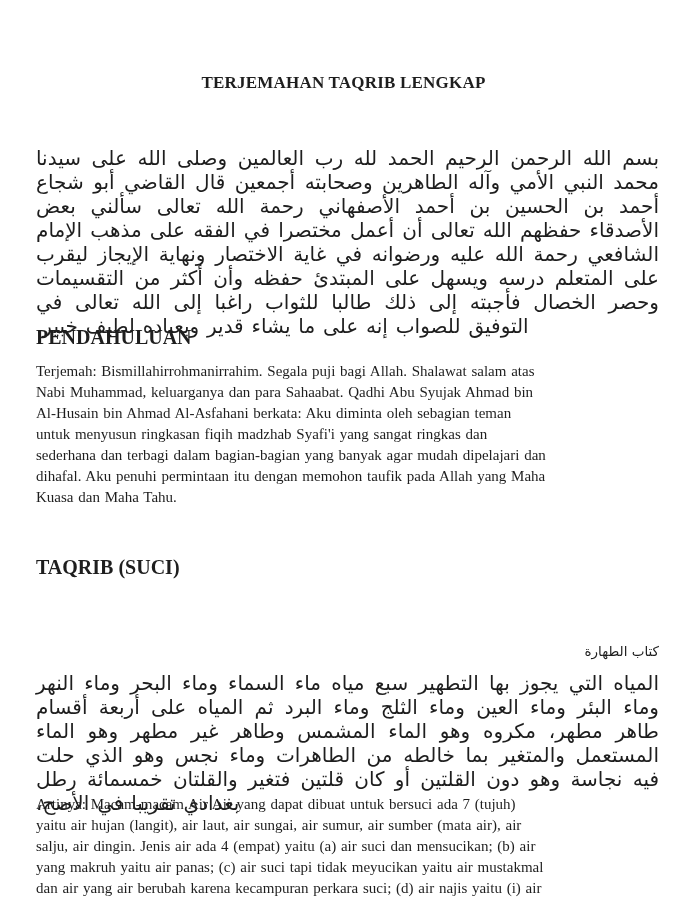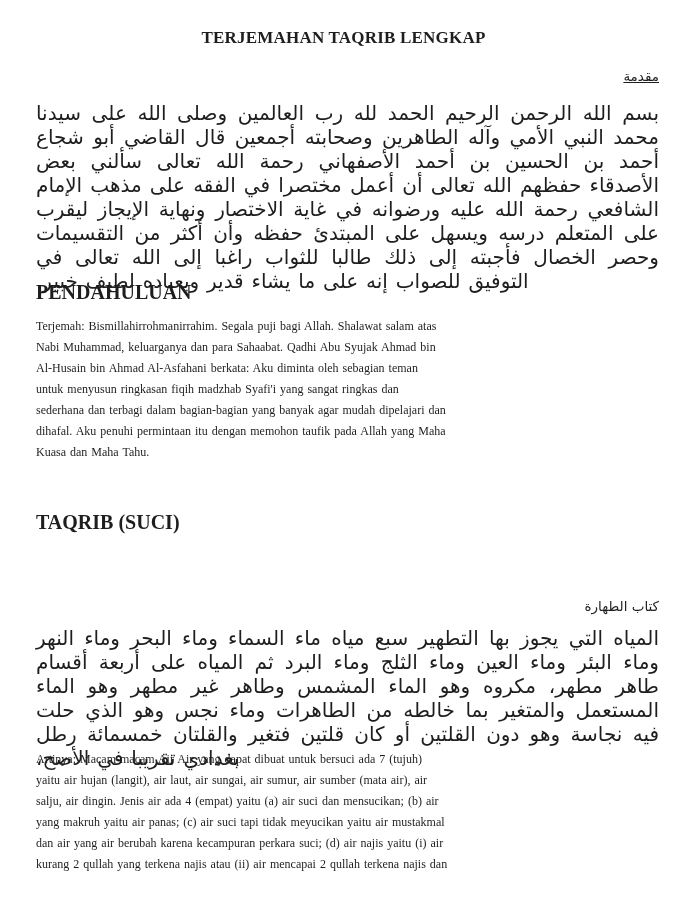--- a/index.html
+++ b/index.html
@@ -13,20 +13,21 @@
     overflow: hidden;
     font-family: "Liberation Serif", serif;
     color: #1e1e1e;
     -webkit-font-smoothing: antialiased;
   }
   .page {
     position: relative;
     width: 687px;
     height: 676px;
     background: #ffffff;
+    margin-top: 45px;
   }
   .abs {
     position: absolute;
     left: 36px;
     right: 28px;
   }
   .title {
     top: 28px;
     left: 0;
     right: 0;
@@ -65,37 +66,36 @@
   .arabic2 { top: 626px; }
   .heading {
     margin: 0;
     font-size: 20px;
     font-weight: bold;
     font-family: "Liberation Serif", serif;
   }
   .pend { top: 281px; }
   .tah  { top: 511px; }
   .para {
-    font-size: 12px;
+    font-size: 15px;
     line-height: 21px;
     white-space: pre-line;
     word-spacing: 1px;
     text-align: left;
   }
   .p1 { top: 316px; }
   .p2 { top: 749px; }
 </style>
 </head>
 <body>
 
 <div class="page">
 
   <h1 class="abs title">TERJEMAHAN TAQRIB LENGKAP</h1>
 
-  <div class="abs ar ar-heading muq">مقدمة</div>
 
   <div class="abs ar ar-para arabic1">بسم الله الرحمن الرحيم الحمد لله رب العالمين وصلى الله على سيدنا محمد النبي الأمي وآله الطاهرين وصحابته أجمعين قال القاضي أبو شجاع أحمد بن الحسين بن أحمد الأصفهاني رحمة الله تعالى سألني بعض الأصدقاء حفظهم الله تعالى أن أعمل مختصرا في الفقه على مذهب الإمام الشافعي رحمة الله عليه ورضوانه في غاية الاختصار ونهاية الإيجاز ليقرب على المتعلم درسه ويسهل على المبتدئ حفظه وأن أكثر من التقسيمات وحصر الخصال فأجبته إلى ذلك طالبا للثواب راغبا إلى الله تعالى في التوفيق للصواب إنه على ما يشاء قدير وبعباده لطيف خبير.</div>
 
   <h2 class="abs heading pend">PENDAHULUAN</h2>
 
   <div class="abs para p1">Terjemah: Bismillahirrohmanirrahim. Segala puji bagi Allah. Shalawat salam atas
 Nabi Muhammad, keluarganya dan para Sahaabat. Qadhi Abu Syujak Ahmad bin
 Al-Husain bin Ahmad Al-Asfahani berkata: Aku diminta oleh sebagian teman
 untuk menyusun ringkasan fiqih madzhab Syafi'i yang sangat ringkas dan
 sederhana dan terbagi dalam bagian-bagian yang banyak agar mudah dipelajari dan

